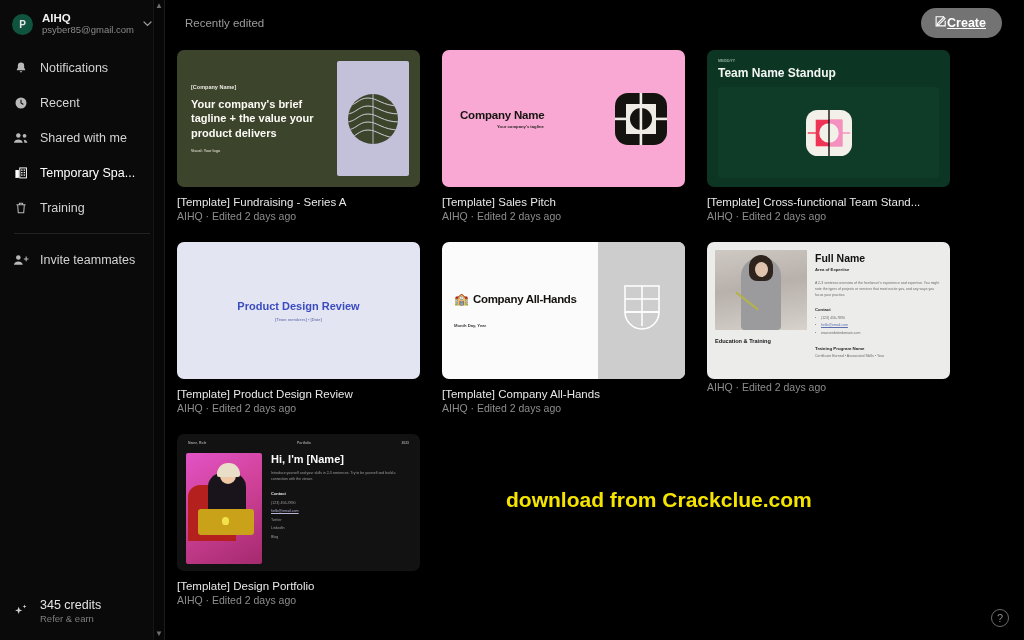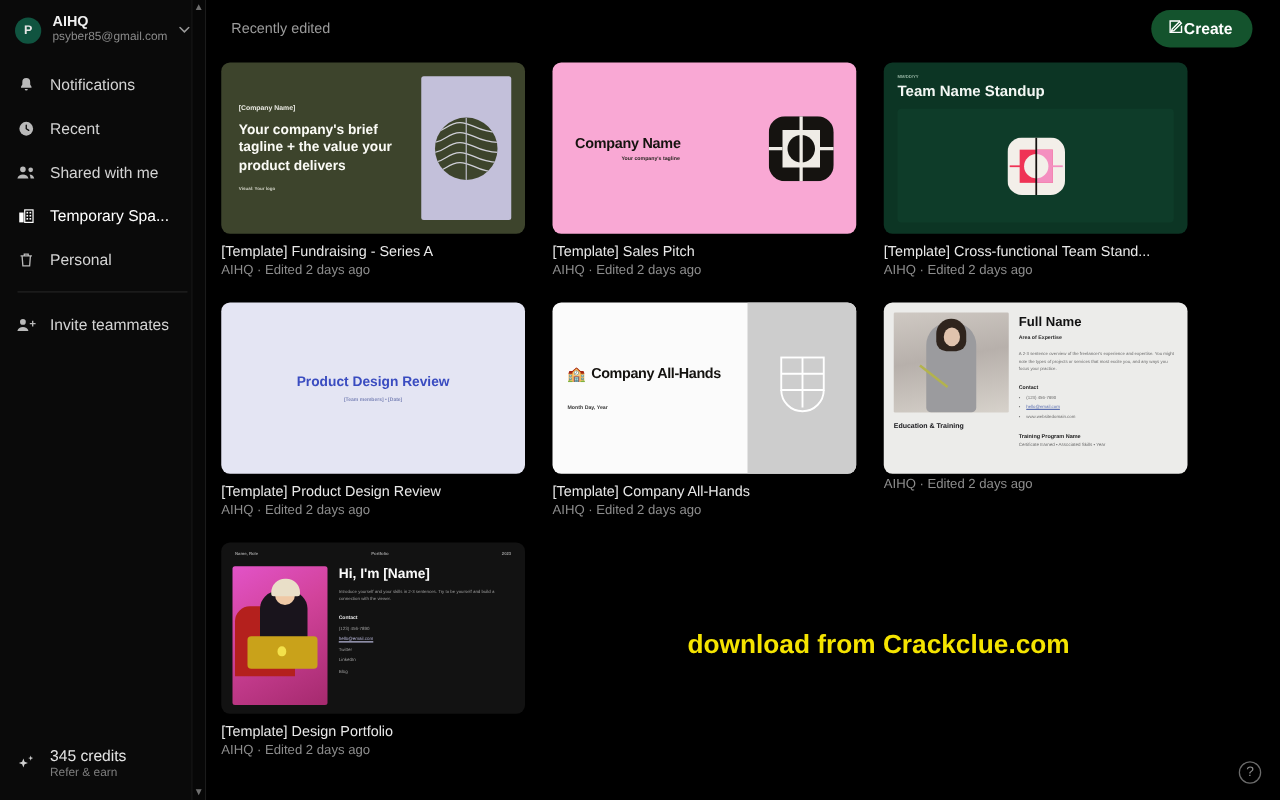--- a/index.html
+++ b/index.html
@@ -73,25 +73,25 @@
 
   
   .main { flex: 1; height: 640px; position: relative; background: #000; }
   .topbar {
     height: 46px; display: flex; align-items: center;
     padding: 0 22px 0 20px; justify-content: space-between;
   }
   .topbar-title { font-size: 11.5px; color: #9b9b9b; }
   .create-btn {
     display: flex; align-items: center; gap: 0;
-    background: #14532d; color: #fff;
+    background: #737373; color: #fff;
     border: none; border-radius: 16px;
     padding: 7px 16px 7px 13px;
     font-size: 12.5px; font-weight: 700;
-    font-family: "Liberation Sans", sans-serif; cursor: pointer;
+    font-family: "Liberation Sans", sans-serif; cursor: pointer; text-decoration: underline;
   }
 
   .grid {
     display: grid; grid-template-columns: repeat(3, 243px);
     column-gap: 22px; row-gap: 20px;
     padding: 4px 0 0 12px;
   }
   .card { width: 243px; cursor: pointer; }
   .thumb {
     width: 243px; height: 137px; border-radius: 7px;
@@ -197,23 +197,23 @@
     background: #f3e14b; border-radius: 50% 50% 45% 45%; }
   .t7-txt { flex: 1; }
   .t7-h { font-size: 11px; font-weight: 700; color: #fafafa; }
   .t7-p { font-size: 3.5px; color: #9e9e9e; line-height: 1.75; margin-top: 5px; }
   .t7-ch { font-size: 4px; font-weight: 700; color: #e6e6e6; margin-top: 9px; }
   .t7-ci { font-size: 3.6px; color: #9e9e9e; margin-top: 4.5px; }
   .t7-ci.link { color: #b6b6d8; text-decoration: underline; }
 
   
   .watermark {
-    position: absolute; left: 341px; top: 504px;
+    position: absolute; left: 341px; top: 488px;
     font-size: 21px; font-weight: 700; color: #f5e400;
-    font-family: "Liberation Sans", sans-serif; white-space: nowrap; margin-left: 44px;
+    font-family: "Liberation Sans", sans-serif; white-space: nowrap;
   }
   .help {
     position: absolute; right: 15px; bottom: 13px;
     width: 18px; height: 18px; border-radius: 50%;
     border: 1.3px solid #6b6b6b; color: #8a8a8a;
     font-size: 11px; display: flex; align-items: center; justify-content: center;
     cursor: pointer;
   }
 </style>
 </head>
@@ -285,21 +285,21 @@
         </span>
         <span class="lbl">Temporary Spa...</span>
       </div>
 
       <div class="navitem">
         <span class="ico">
           <svg width="14" height="14" viewBox="0 0 16 16" fill="none" stroke="currentColor" stroke-width="1.2">
               <path d="M2.8 4.2h10.4M6.2 4.2V2.6h3.6v1.6M4.2 4.2l.7 9.2h6.2l.7-9.2"></path>
             </svg>
         </span>
-        <span class="lbl">Personal</span>
+        <span class="lbl">Training</span>
       </div>
 
       <div class="nav-sep"></div>
 
       <div class="navitem">
         <span class="ico">
           <svg width="16" height="14" viewBox="0 0 18 14" fill="currentColor">
               <circle cx="6" cy="4.2" r="2.6"></circle>
               <path d="M1 12.4c.5-2.4 2.6-3.6 5-3.6s4.5 1.2 5 3.6z"></path>
               <path d="M14.2 3.2h1.2v2h2v1.2h-2v2h-1.2v-2h-2V5.2h2z"></path>

